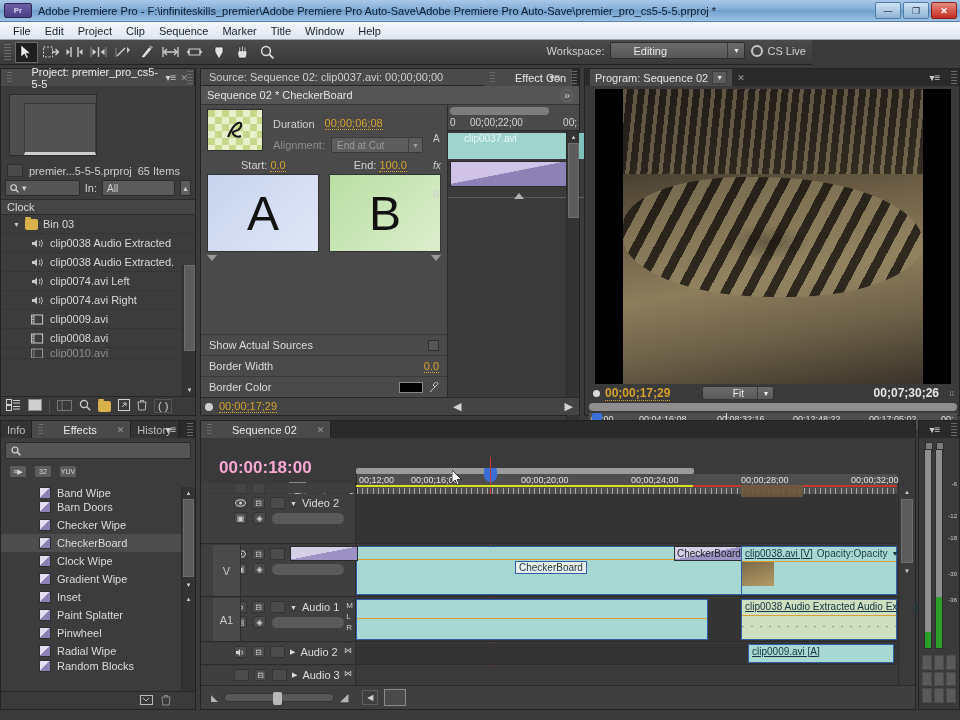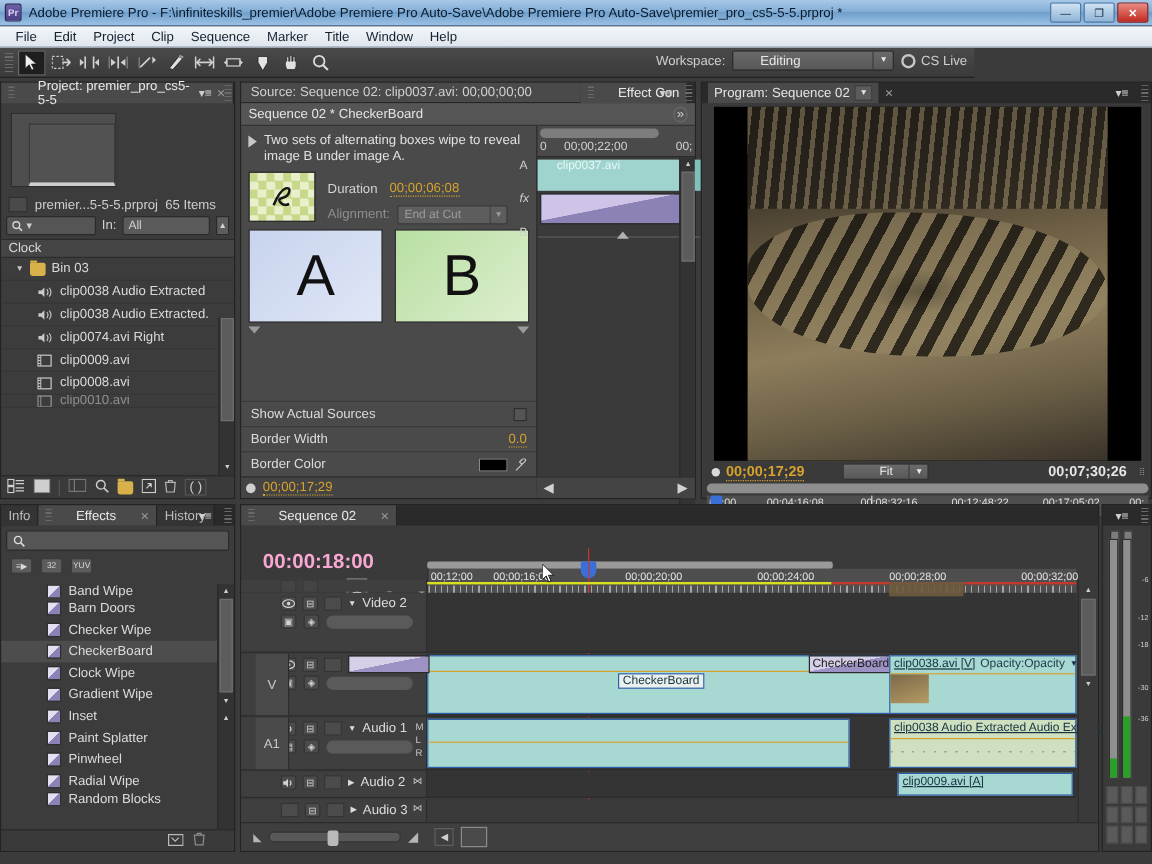--- a/index.html
+++ b/index.html
@@ -13,21 +13,21 @@
   .app { position:relative; width:960px; height:720px; }
 
   
   .titlebar {
     position:absolute; left:0; top:0; width:960px; height:22px;
     background:linear-gradient(to bottom,#a8c8e8 0%, #84aed6 45%, #6f9fcc 50%, #9cc2e4 100%);
     border-bottom:1px solid #5a7ea6;
     display:flex; align-items:center;
   }
   .titlebar .pr-logo {
-    width:14px; height:15px; margin-left:4px; margin-right:6px;
+    width:28px; height:15px; margin-left:4px; margin-right:6px;
     background:linear-gradient(to bottom,#6e5fa8,#4b3f84);
     border:1px solid #2e2850; border-radius:2px;
     color:#d9d2f0; font-size:8px; font-weight:bold;
     display:flex; align-items:center; justify-content:center;
   }
   .titlebar .title-text {
     font-size:11px; color:#0a1a2a; white-space:nowrap; overflow:hidden;
   }
   .win-btns { position:absolute; right:3px; top:2px; display:flex; gap:2px; }
   .win-btn {
@@ -425,20 +425,27 @@
             <polygon points="1,4 3.5,4 6,1.5 6,9.5 3.5,7 1,7" fill="#c9c9c9"></polygon>
             <path d="M8 3 q2 2.5 0 5 M10 1.8 q3 3.7 0 7.4" stroke="#c9c9c9" fill="none" stroke-width="0.9"></path>
           </svg>
         <span>clip0038 Audio Extracted.</span>
       </div>
       <div class="clip-row">
         <svg width="13" height="11" viewBox="0 0 13 11">
             <polygon points="1,4 3.5,4 6,1.5 6,9.5 3.5,7 1,7" fill="#c9c9c9"></polygon>
             <path d="M8 3 q2 2.5 0 5 M10 1.8 q3 3.7 0 7.4" stroke="#c9c9c9" fill="none" stroke-width="0.9"></path>
           </svg>
+        <span>clip0074.avi Left</span>
+      </div>
+      <div class="clip-row">
+        <svg width="13" height="11" viewBox="0 0 13 11">
+            <polygon points="1,4 3.5,4 6,1.5 6,9.5 3.5,7 1,7" fill="#c9c9c9"></polygon>
+            <path d="M8 3 q2 2.5 0 5 M10 1.8 q3 3.7 0 7.4" stroke="#c9c9c9" fill="none" stroke-width="0.9"></path>
+          </svg>
         <span>clip0074.avi Right</span>
       </div>
       <div class="clip-row">
         <svg width="13" height="11" viewBox="0 0 13 11">
             <rect x="0.6" y="1" width="11" height="9" fill="none" stroke="#c9c9c9"></rect>
             <path d="M3 1 v9 M3 3 h-2.4 M3 5.5 h-2.4 M3 8 h-2.4" stroke="#c9c9c9" stroke-width="0.8"></path>
           </svg>
         <span>clip0009.avi</span>
       </div>
       <div class="clip-row">
@@ -516,24 +523,20 @@
       <div class="panelmenu">▾≡</div>
       <div class="panelgrip"></div>
     </div>
 
     <div class="ec-header">
       <span>Sequence 02 * CheckerBoard</span>
       <span style="position:absolute;right:6px;font-size:11px;color:#cfcfcf;border:1px solid #6a6a6a;border-radius:8px;padding:0 2px;line-height:11px;">»</span>
     </div>
 
     <div class="ec-body">
-      <div class="ec-desc">
-        <span class="tri"></span>
-        <span>Two sets of alternating boxes wipe to reveal image B under image A.</span>
-      </div>
       <div class="ec-dur-row">
         <div class="ec-prev">
           <svg width="30" height="30" viewBox="0 0 30 30">
               <path d="M8 22 q5 -12 10 -14 q4 -1 3 3 q-1 4 -6 5 q-4 1 -1 4 q3 3 7 1" fill="none" stroke="#161616" stroke-width="2.1"></path>
             </svg>
         </div>
         <div style="flex:1;padding-top:8px;">
           <div style="display:flex;gap:10px;align-items:center;margin-bottom:7px;">
             <span>Duration</span>
             <span class="val">00;00;06;08</span>
@@ -541,20 +544,30 @@
           <div style="display:flex;gap:6px;align-items:center;">
             <span style="color:#8e8e8e;">Alignment:</span>
             <div class="sel-box" style="width:92px;">
               <span>End at Cut</span>
               <span class="arw">▼</span>
             </div>
           </div>
         </div>
       </div>
 
+      <div class="ab-row">
+        <div>
+          <span>Start:</span>
+          <span class="val">0.0</span>
+        </div>
+        <div>
+          <span>End:</span>
+          <span class="val">100.0</span>
+        </div>
+      </div>
       <div class="ab-imgs">
         <div class="ab-img ab-a">A</div>
         <div class="ab-img ab-b">B</div>
       </div>
       <div class="flip-row">
         <span class="flip"></span>
         <span class="flip"></span>
       </div>
 
       <div style="position:absolute;left:0;bottom:0;width:100%;">

